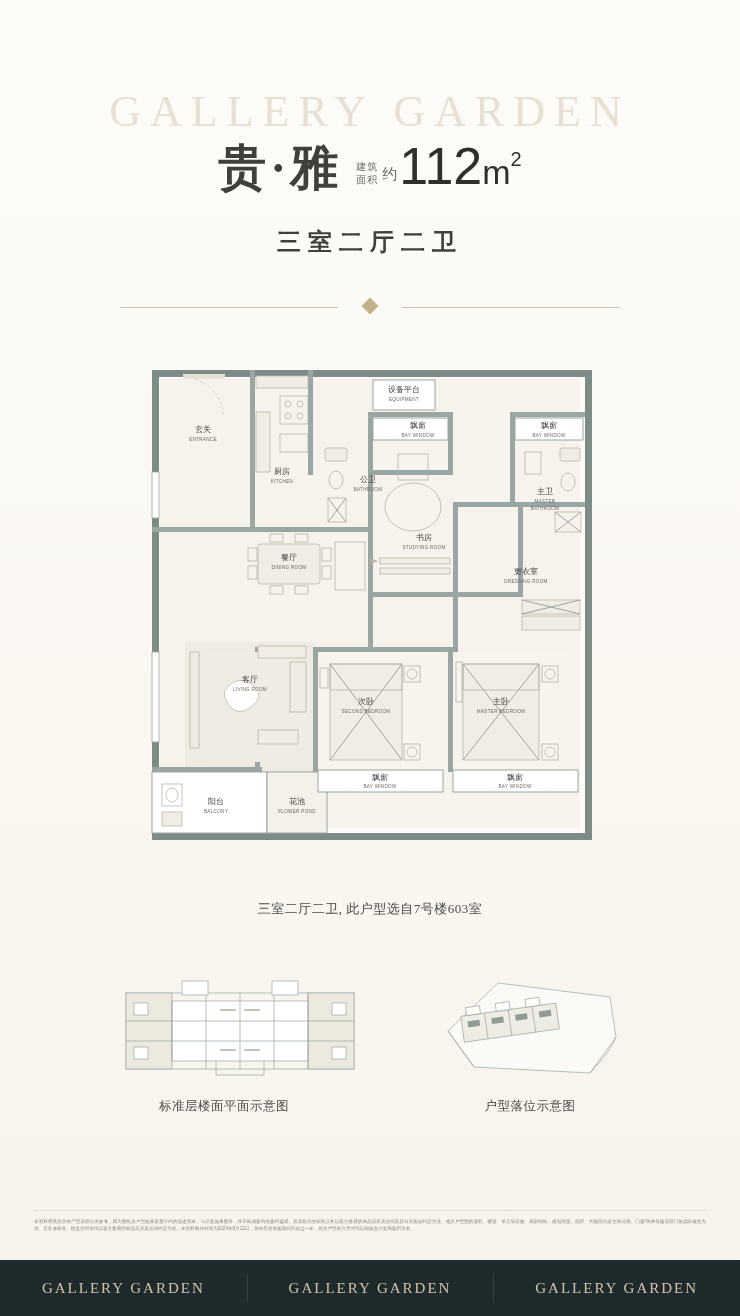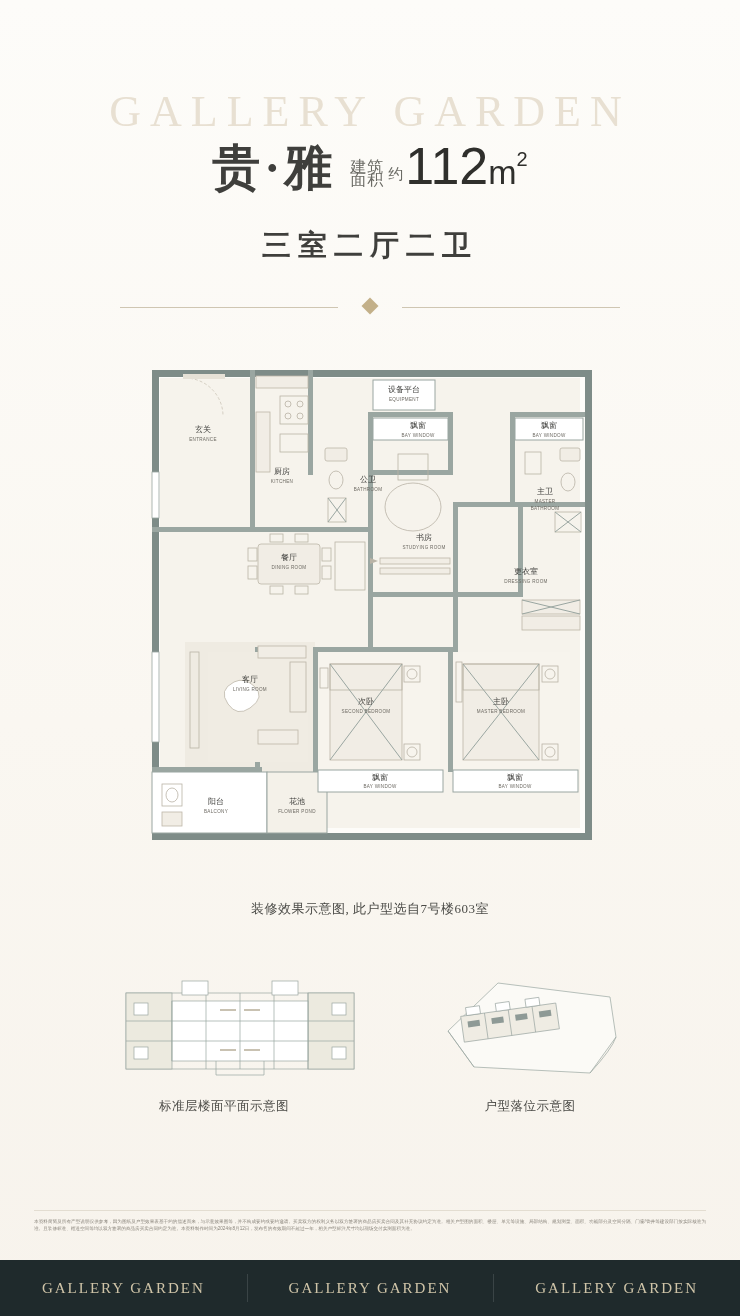--- a/index.html
+++ b/index.html
@@ -31,34 +31,34 @@
   .title-row {
     position:absolute; top:140px; left:0; width:724px;
     display:flex; align-items:flex-end; justify-content:center;padding-left:16px;
   }
   .title-cn {
     font-size:48px; letter-spacing:4px; color:#3f3f3c; font-weight:700;
     font-family:"Liberation Serif", serif;
     line-height:1;
   }
   .area-label {
-    font-size:16px; line-height:13px; color:#6a6a64; margin:0 4px 6px 14px;
+    font-size:10px; line-height:13px; color:#6a6a64; margin:0 4px 6px 14px;
     text-align:left; letter-spacing:1px;
   }
   .approx { font-size:15px; color:#6a6a64; margin:0 2px 8px 0; }
   .area-num {
     font-size:52px; color:#2f2f2c; font-weight:400; line-height:1;
     font-family:Liberation Sans, sans-serif;
   }
   .area-unit { font-size:34px; color:#2f2f2c; }
   .sup { font-size:20px; vertical-align:super; }
 
   .subtitle {
     position:absolute; top:226px; left:0; width:740px; text-align:center;
-    font-size:29px; letter-spacing:7px; color:#3f3f3c; font-weight:700;
+    font-size:24px; letter-spacing:7px; color:#3f3f3c; font-weight:700;
   }
 
   .divider {
     position:absolute; top:300px; left:120px; width:500px; height:14px;
   }
   .divider .ln { position:absolute; top:7px; height:1px; background:#cfc6b2; }
   .divider .l1 { left:0; width:218px; }
   .divider .l2 { right:0; width:218px; }
   .divider .dia {
     position:absolute; left:50%; top:0; width:12px; height:12px;
@@ -338,21 +338,21 @@
         <text class="txtcn" x="86" y="452">阳台</text>
         <text class="txten" x="86" y="461">BALCONY</text>
       </g>
       <g>
         <text class="txtcn" x="167" y="452">花池</text>
         <text class="txten" x="167" y="461">FLOWER POND</text>
       </g>
     </svg>
   </div>
 
-  <div class="cap-main">装修效果示意图, 此户型选自7号楼603室</div>
+  <div class="cap-main">三室二厅二卫, 此户型选自7号楼603室</div>
 
   <div class="mini mini-a">
     <svg width="240" height="110" viewBox="0 0 240 110" xmlns="http://www.w3.org/2000/svg">
       <g stroke="#9aa6a1" stroke-width="0.7" fill="none">
         <rect x="6" y="18" width="228" height="76"></rect>
         <rect x="6" y="18" width="46" height="76" fill="#eceadf"></rect>
         <rect x="188" y="18" width="46" height="76" fill="#eceadf"></rect>
         <rect x="52" y="26" width="136" height="60" fill="#ffffff"></rect>
         <path d="M52 26 v60 M86 18 v76 M120 18 v76 M154 18 v76 M188 18 v76"></path>
         <path d="M6 46 h228 M6 66 h228"></path>

